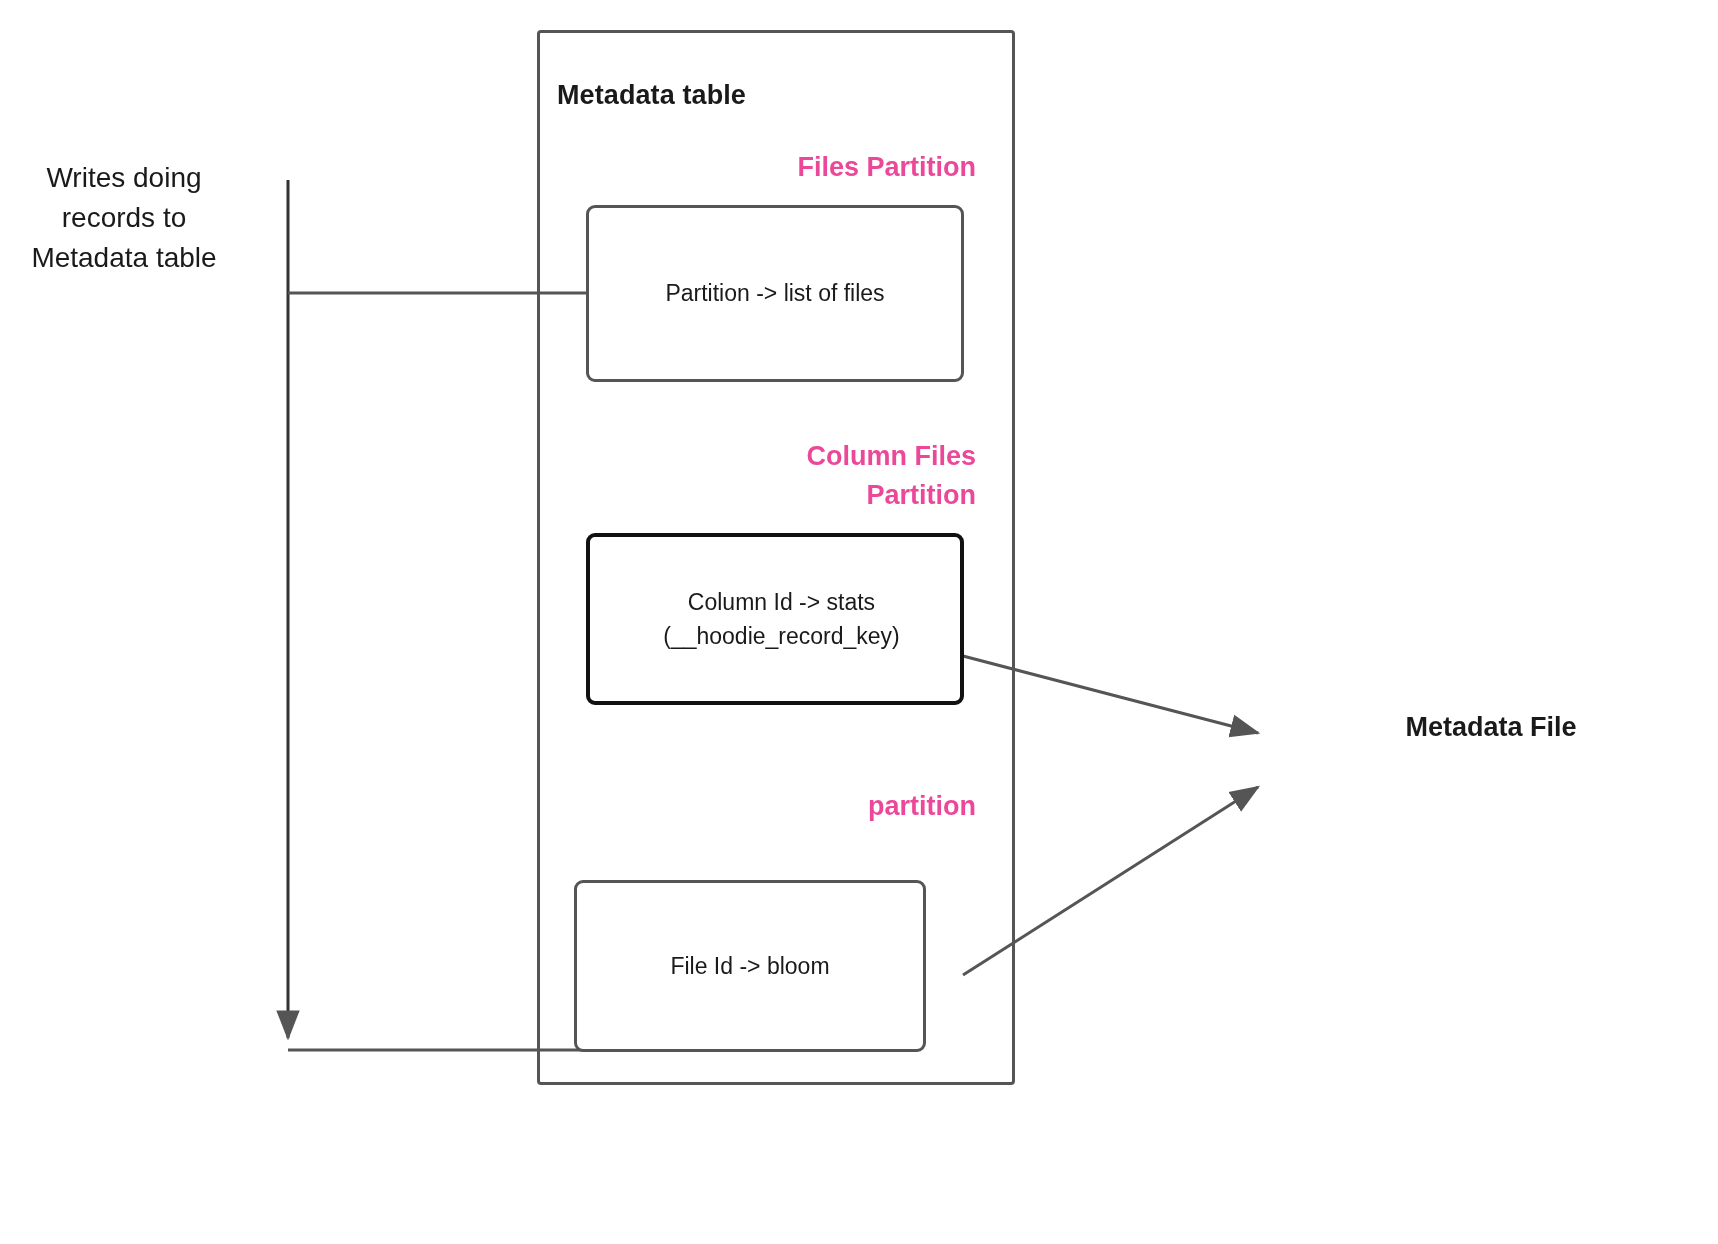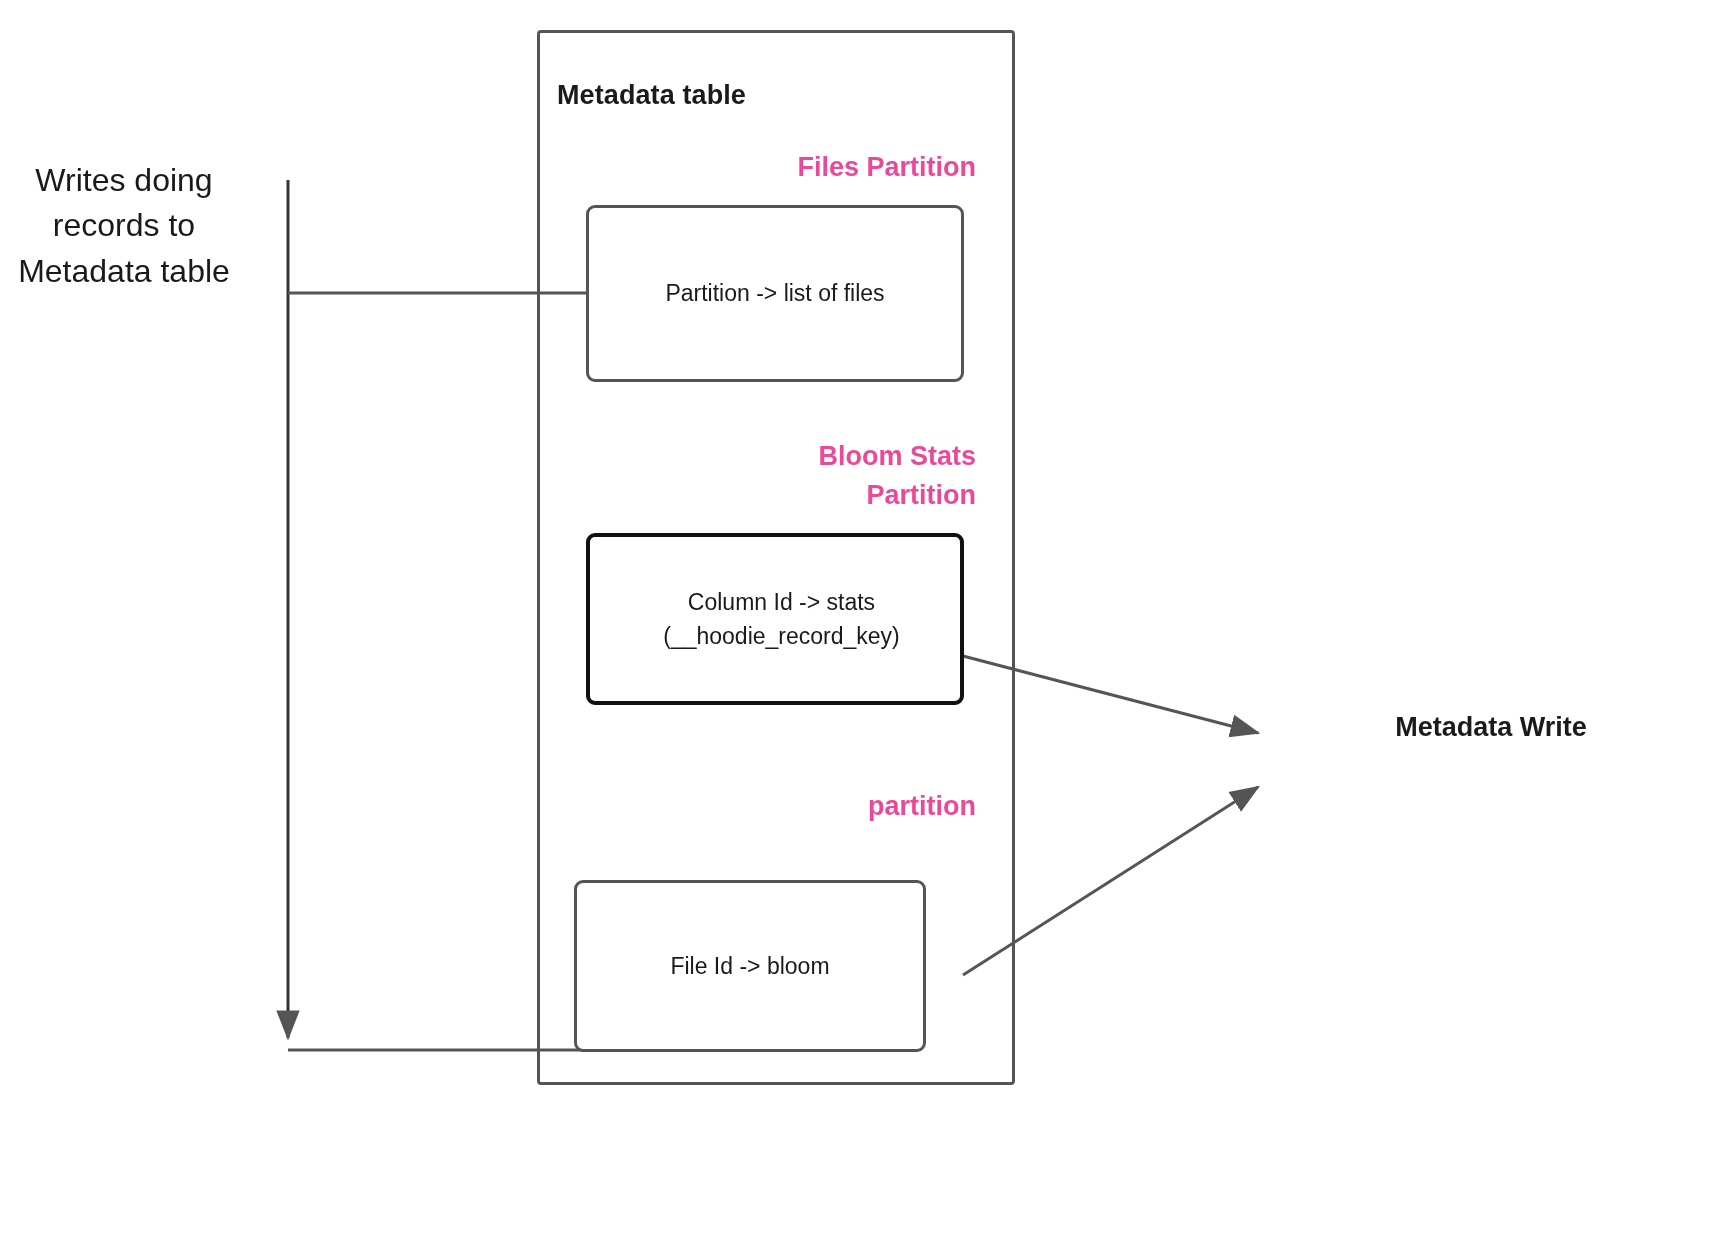--- a/index.html
+++ b/index.html
@@ -83,21 +83,21 @@
                           border-color: #111111; border-width: 4px; padding-left: 13px; }
   #bloom-filter-box     { left: 574px; top: 880px;  width: 352px; height: 172px; }
 
   
   #writes-label {
     position: absolute;
     left: 14px;
     top: 158px;
     width: 220px;
     text-align: center;
-    font-size: 32px;
+    font-size: 28px;
     line-height: 1.42;
     color: #1a1a1a;
   }
 
   
   #metadata-index-title {
     position: absolute;
     left: 1286px;
     top: 712px;
     width: 410px;
@@ -157,34 +157,34 @@
   <div id="files-partition-heading" class="section-heading">
     <div>Files Partition</div>
   </div>
   <div id="files-partition-box" class="inner-box">
     <div>
       <div>Partition -&gt; list of files</div>
     </div>
   </div>
 
   <div id="column-stats-heading" class="section-heading">
-    <div>Bloom Stats</div>
+    <div>Column Files</div>
     <div>Partition</div>
   </div>
   <div id="column-stats-box" class="inner-box">
     <div>
       <div>Column Id  -&gt; stats</div>
       <div>(__hoodie_record_key)</div>
     </div>
   </div>
 
   <div id="bloom-filter-heading" class="section-heading">
     <div>partition</div>
   </div>
   <div id="bloom-filter-box" class="inner-box">
     <div>
       <div>File Id -&gt; bloom</div>
     </div>
   </div>
 
-  <div id="metadata-index-title">Metadata Write</div>
+  <div id="metadata-index-title">Metadata File</div>
 
 </div>
 
 </body></html>

